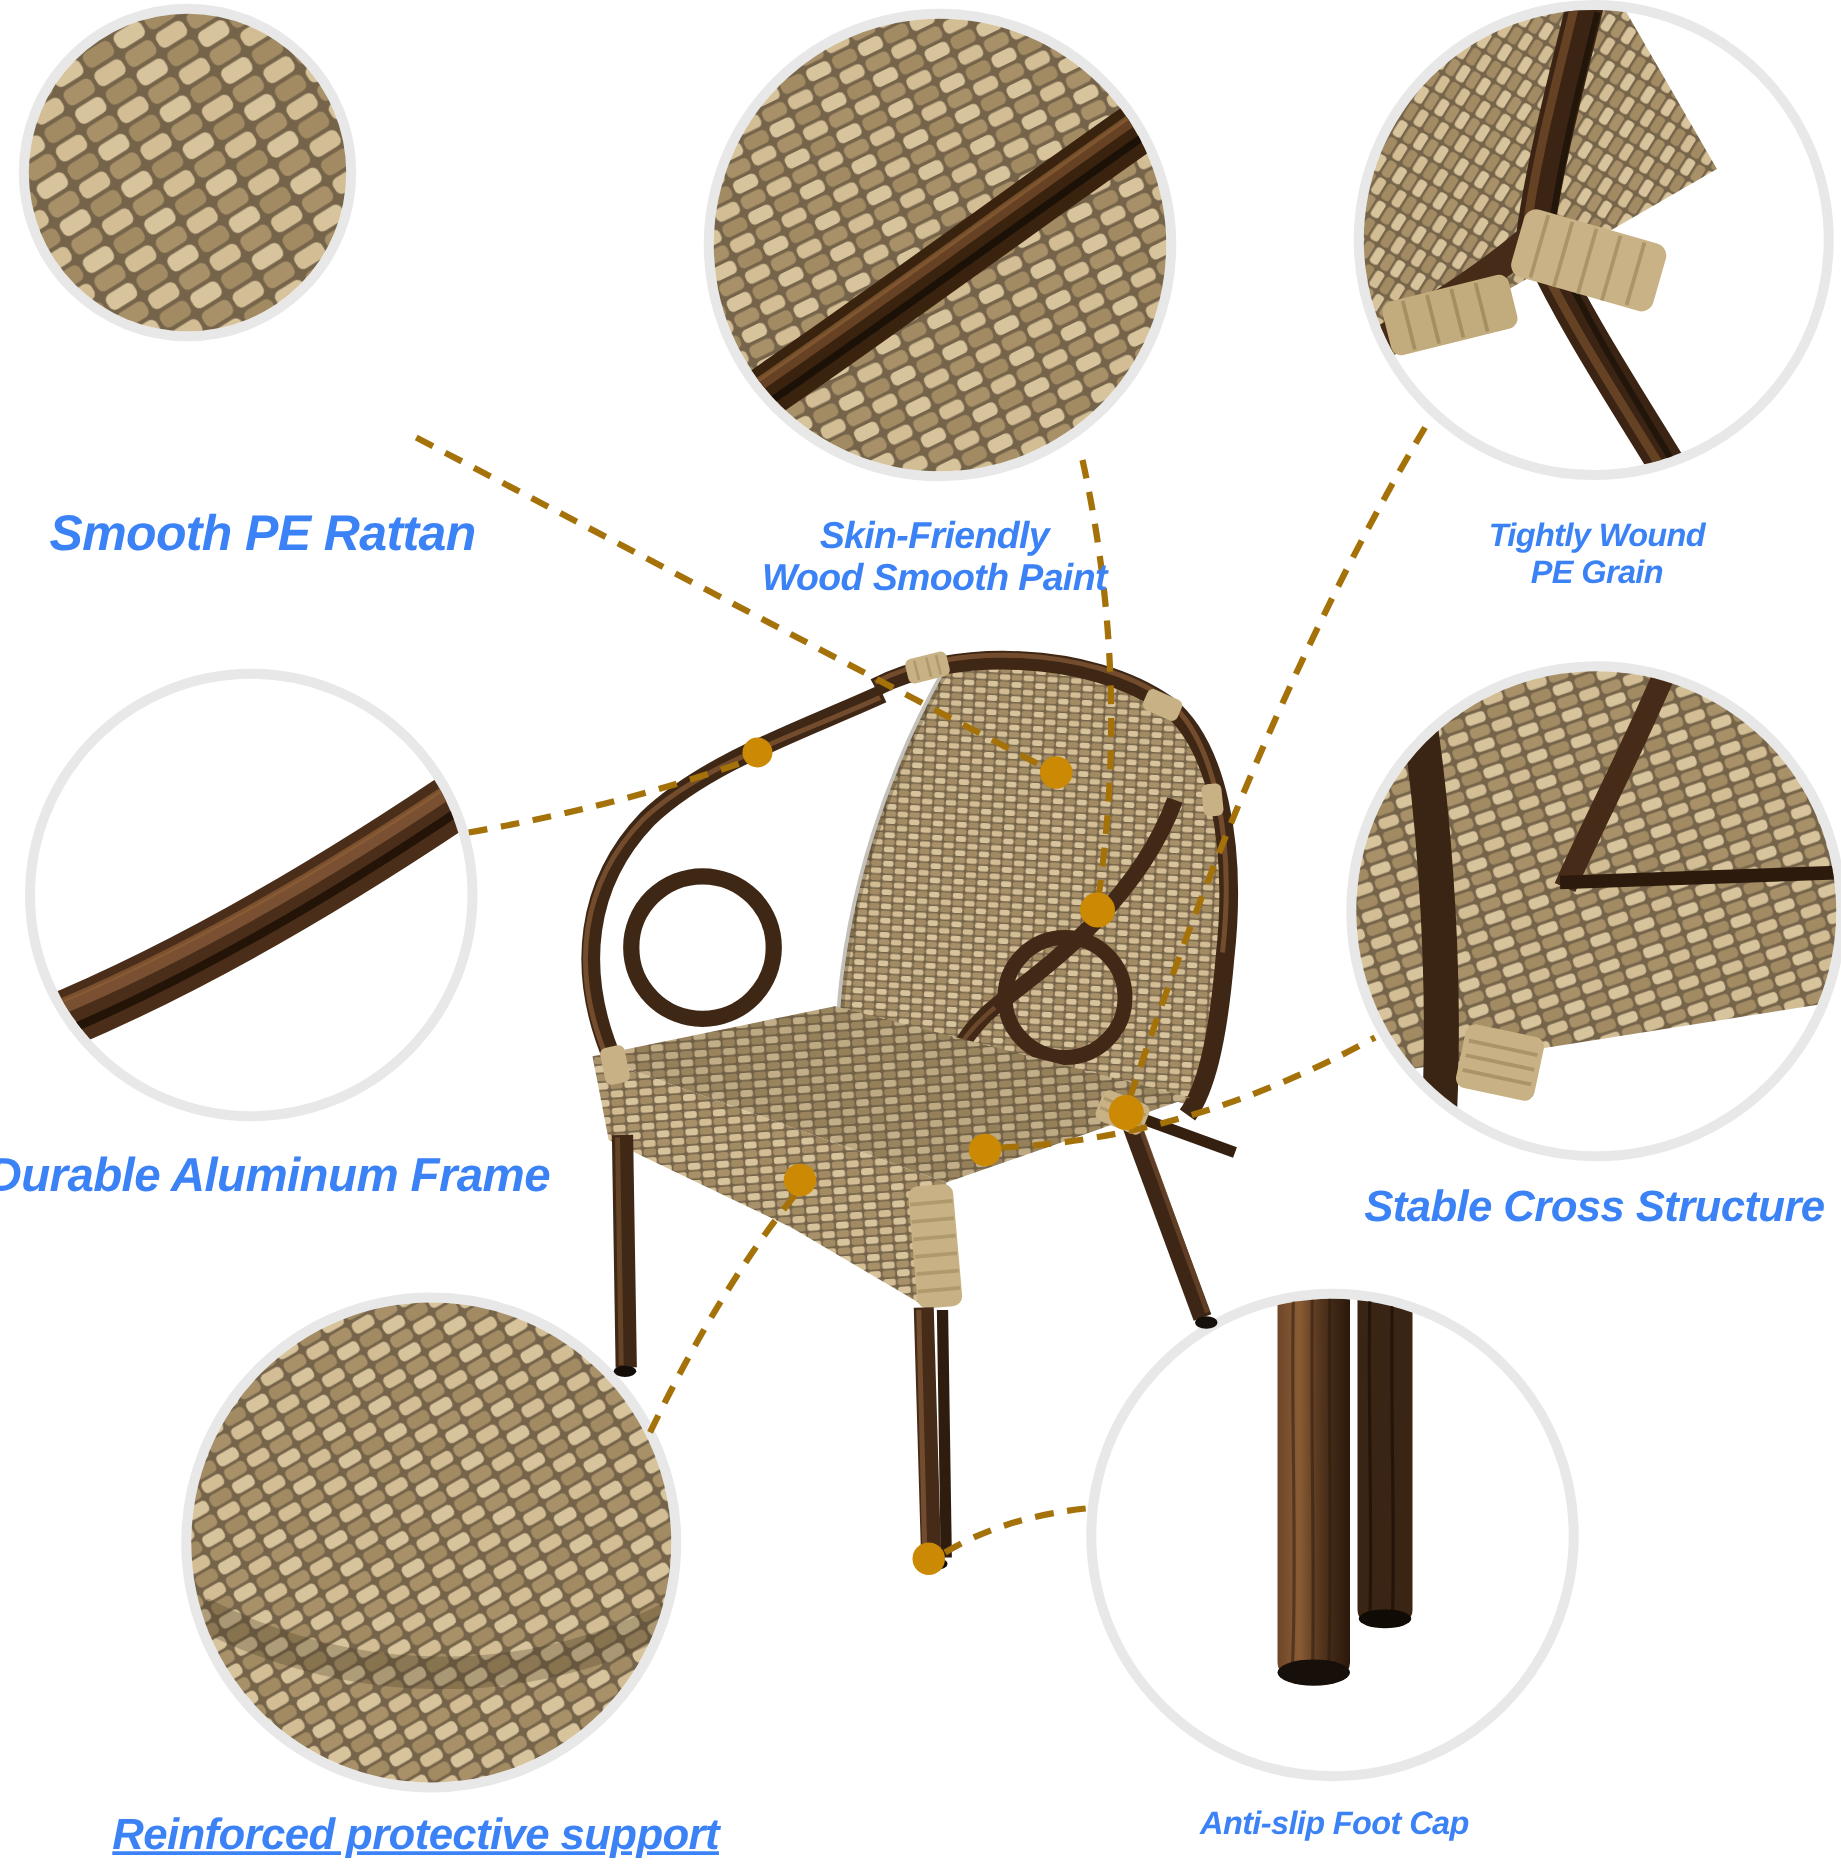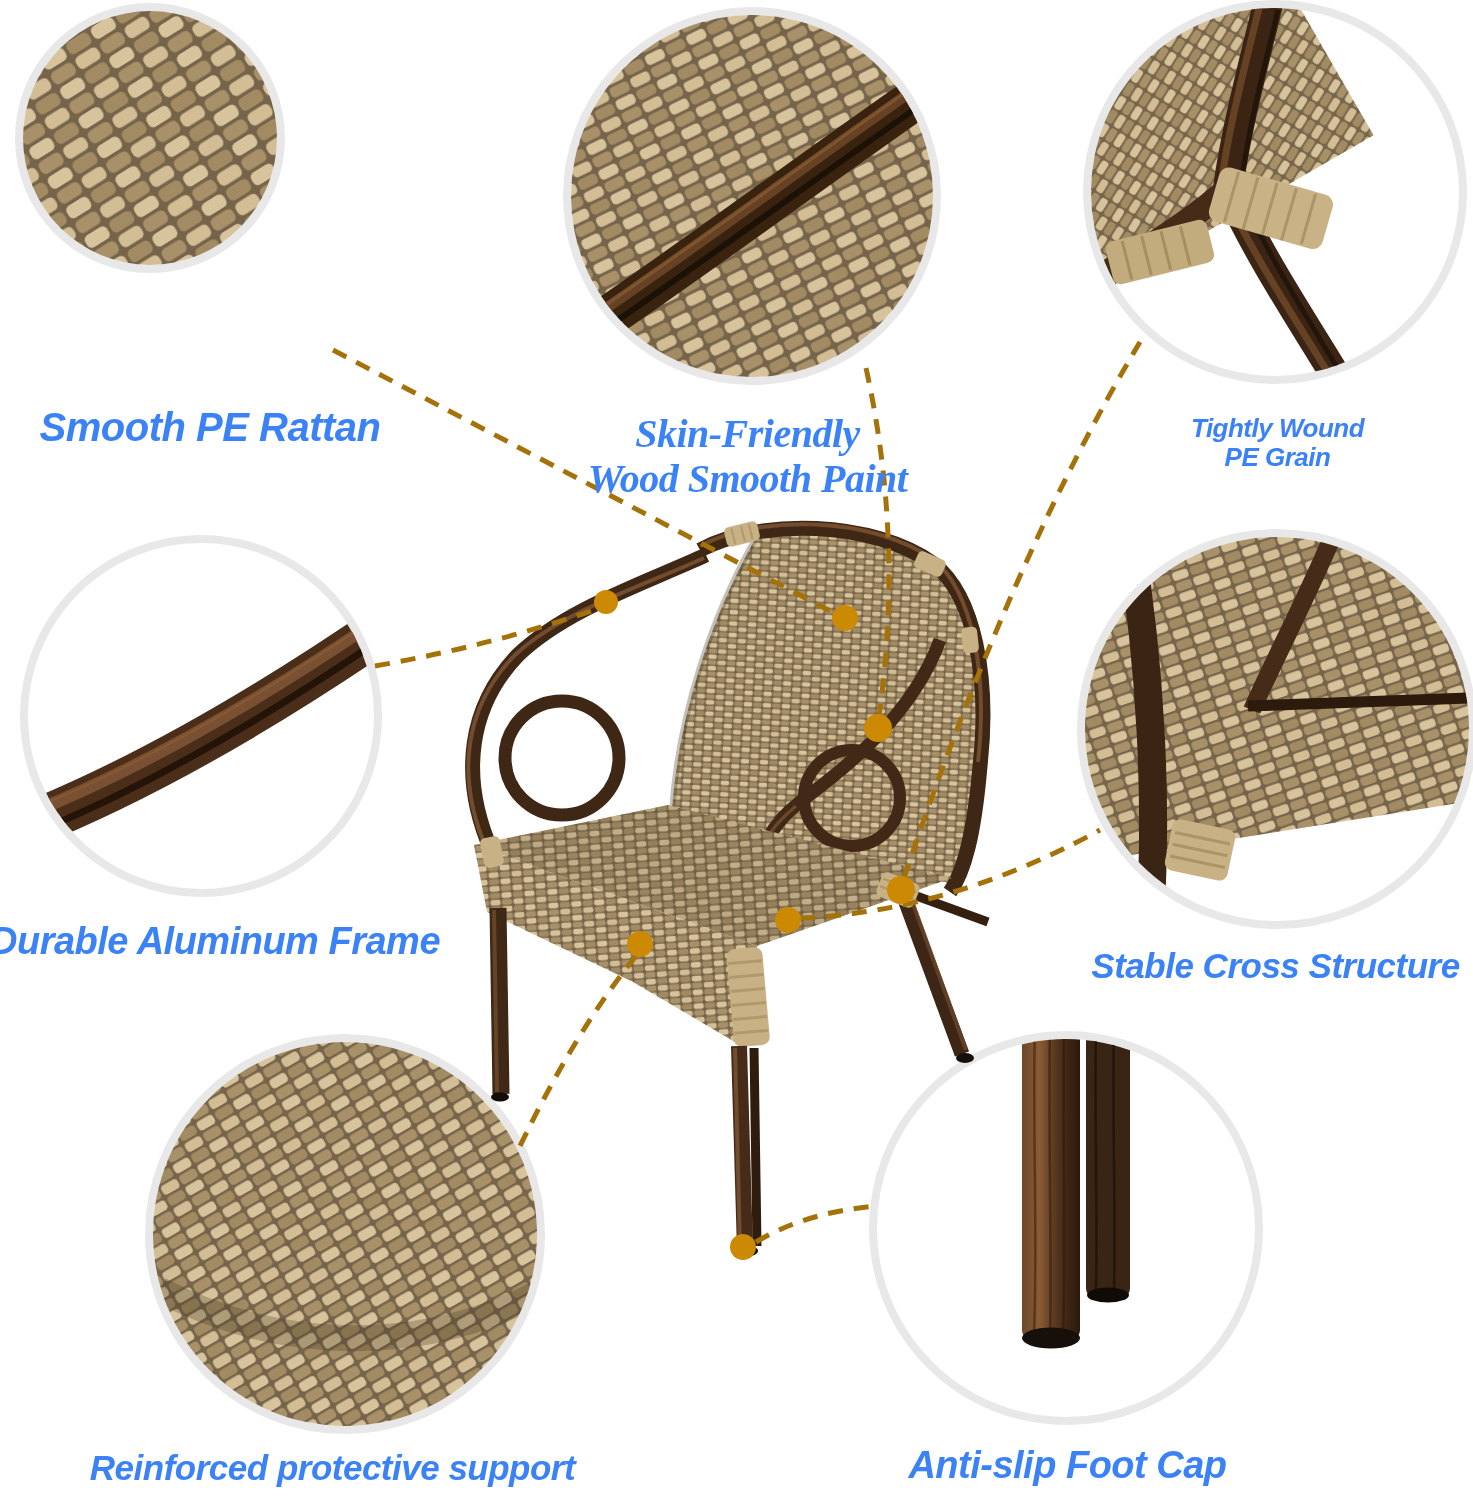--- a/index.html
+++ b/index.html
@@ -7,26 +7,26 @@
     position:relative;width:1473px;height:1500px;background:#ffffff;overflow:hidden;
     font-family:"Liberation Sans", sans-serif;
   }
   .stage svg{position:absolute;left:0;top:0;}
   .lbl{
     position:absolute;text-align:center;color:#3b82f6;
     font-weight:bold;font-style:italic;line-height:1.12;letter-spacing:-0.5px;
     white-space:nowrap;
   }
   .lbl-smooth     {left:10px;  top:405px; width:400px; font-size:40px;}
-  .lbl-skin       {left:565px; top:412px; width:365px; font-size:40px;font-family:Liberation Serif, serif;}
+  .lbl-skin       {left:565px; top:412px; width:365px; font-size:30px;}
   .lbl-tight      {left:1095px;top:414px; width:365px; font-size:26px;}
   .lbl-durable    {left:-10px; top:920px; width:430px; font-size:38px;}
   .lbl-cross      {left:1068px;top:946px; width:415px; font-size:35px;}
-  .lbl-reinforced {left:60px;  top:1448px;width:545px; font-size:35px;}
-  .lbl-antislip   {left:845px; top:1444px;width:445px; font-size:38px;}
+  .lbl-reinforced {left:60px;  top:1448px;width:545px; font-size:35px;text-decoration:underline;}
+  .lbl-antislip   {left:845px; top:1444px;width:445px; font-size:26px;}
 </style>
 </head>
 <body>
 
 <div class="stage">
 
 <svg width="1473" height="1500" viewBox="0 0 1473 1500" xmlns="http://www.w3.org/2000/svg">
 
   <defs>
     <g id="wvtile">

